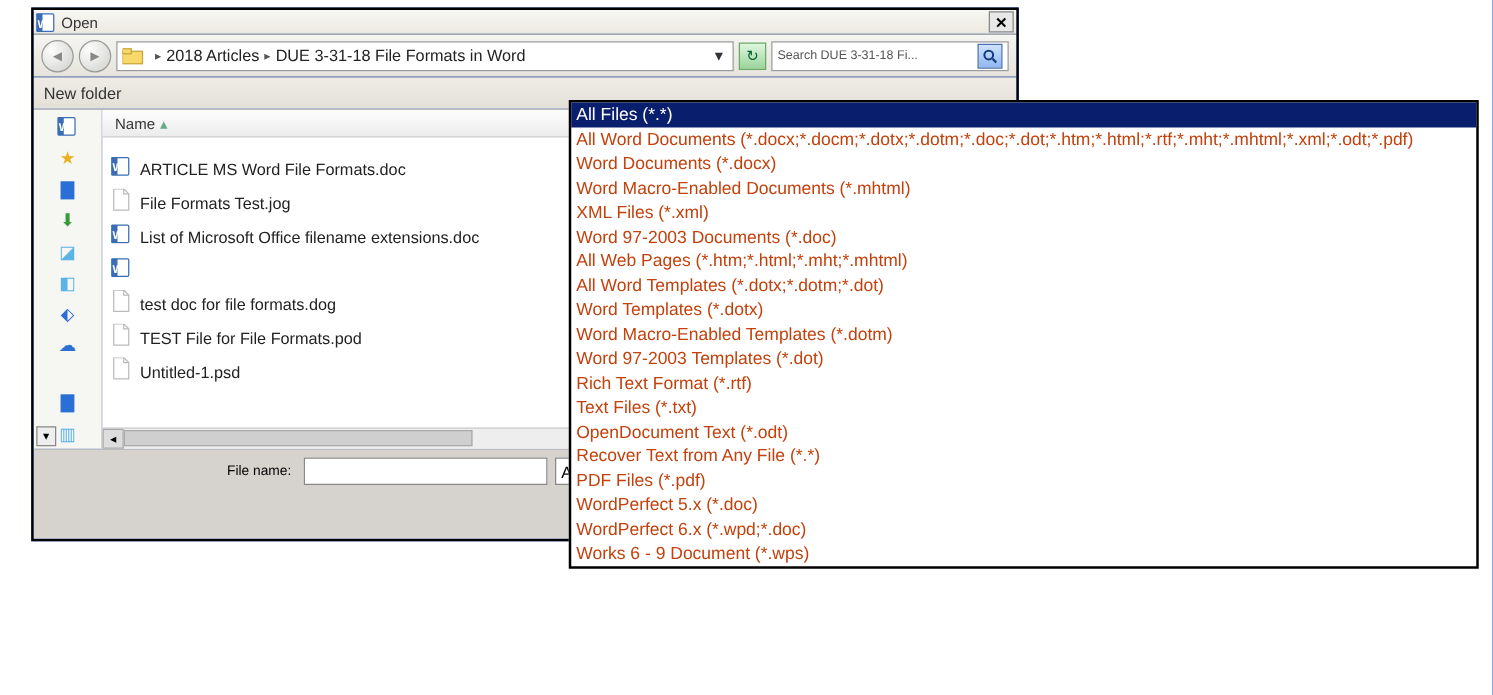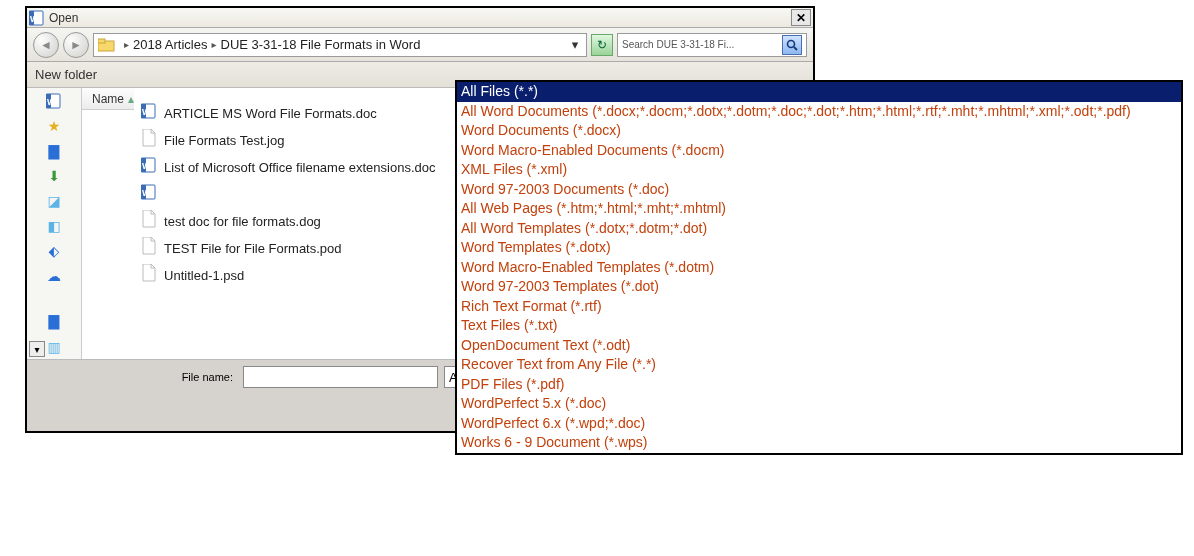--- a/index.html
+++ b/index.html
@@ -95,21 +95,21 @@
 }
 .sb-ico{width:22px;height:20px;display:flex;align-items:center;justify-content:center;font-size:14px;}
 .sb-tog{
   position:absolute;bottom:2px;left:2px;
   width:16px;height:16px;border:1px solid #888;background:#eee;
   font-size:10px;display:flex;align-items:center;justify-content:center;
 }
 
 .filepane{
   flex:1;background:#fff;position:relative;
-  display:flex;flex-direction:row;
+  display:flex;flex-direction:column;
 }
 .colhdr{
   height:22px;border-bottom:1px solid #ccc;background:linear-gradient(#fdfdfd,#ececec);
   display:flex;align-items:center;font-size:12px;color:#333;padding-left:10px;
 }
 .colhdr .sort{margin-left:4px;color:#6a8;}
 .filelist{flex:1;overflow:hidden;padding:6px 0 0 4px;}
 .frow{
   display:flex;align-items:flex-end;height:27px;font-size:13px;color:#222;
 }
@@ -340,21 +340,21 @@
       <div class="btn cancel">Cancel</div>
     </div>
   </div>
 
 </div>
 
 <div class="dropdown" id="ftdrop">
     <div class="opt sel">All Files (*.*)</div>
     <div class="opt">All Word Documents (*.docx;*.docm;*.dotx;*.dotm;*.doc;*.dot;*.htm;*.html;*.rtf;*.mht;*.mhtml;*.xml;*.odt;*.pdf)</div>
     <div class="opt">Word Documents (*.docx)</div>
-    <div class="opt">Word Macro-Enabled Documents (*.docm)</div>
+    <div class="opt">Word Macro-Enabled Documents (*.mhtml)</div>
     <div class="opt">XML Files (*.xml)</div>
     <div class="opt">Word 97-2003 Documents (*.doc)</div>
     <div class="opt">All Web Pages (*.htm;*.html;*.mht;*.mhtml)</div>
     <div class="opt">All Word Templates (*.dotx;*.dotm;*.dot)</div>
     <div class="opt">Word Templates (*.dotx)</div>
     <div class="opt">Word Macro-Enabled Templates (*.dotm)</div>
     <div class="opt">Word 97-2003 Templates (*.dot)</div>
     <div class="opt">Rich Text Format (*.rtf)</div>
     <div class="opt">Text Files (*.txt)</div>
     <div class="opt">OpenDocument Text (*.odt)</div>

